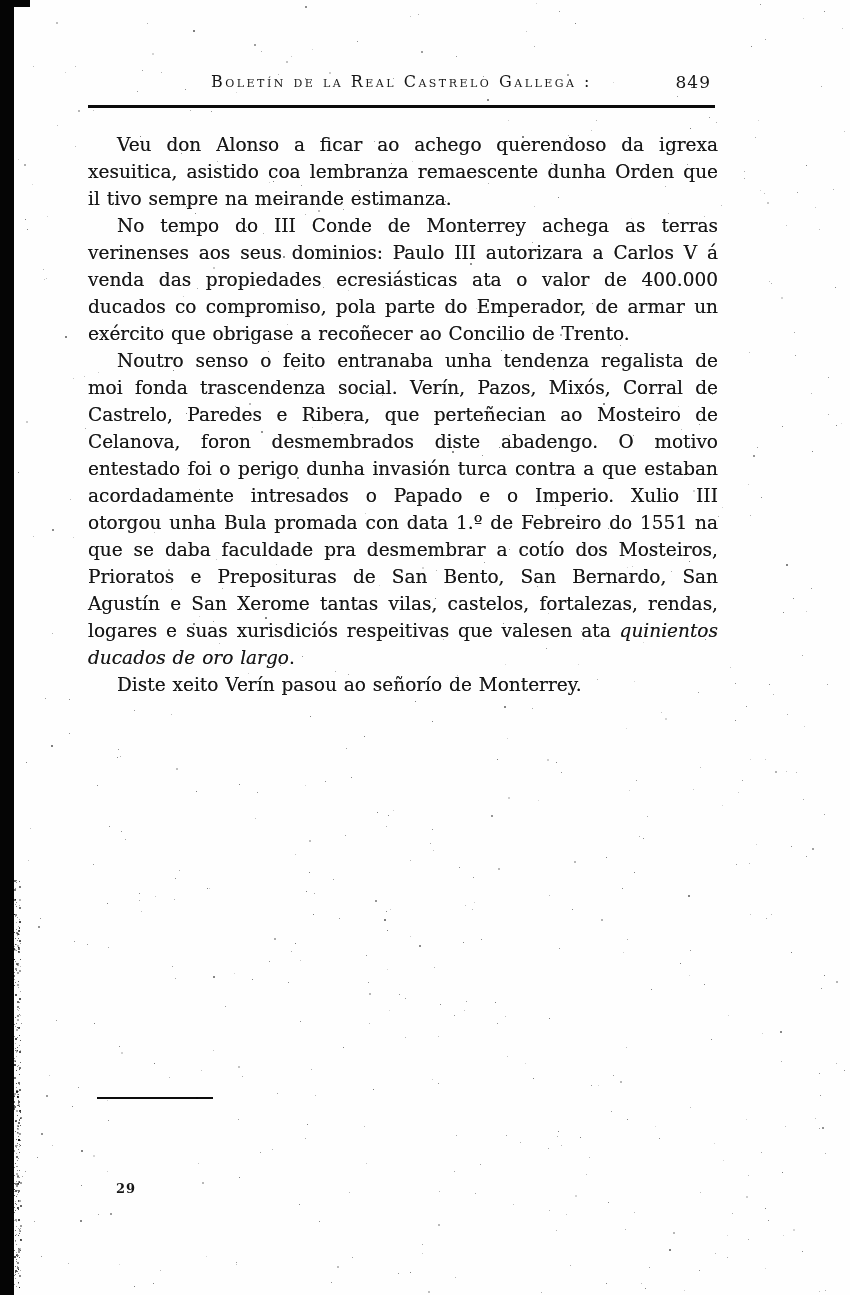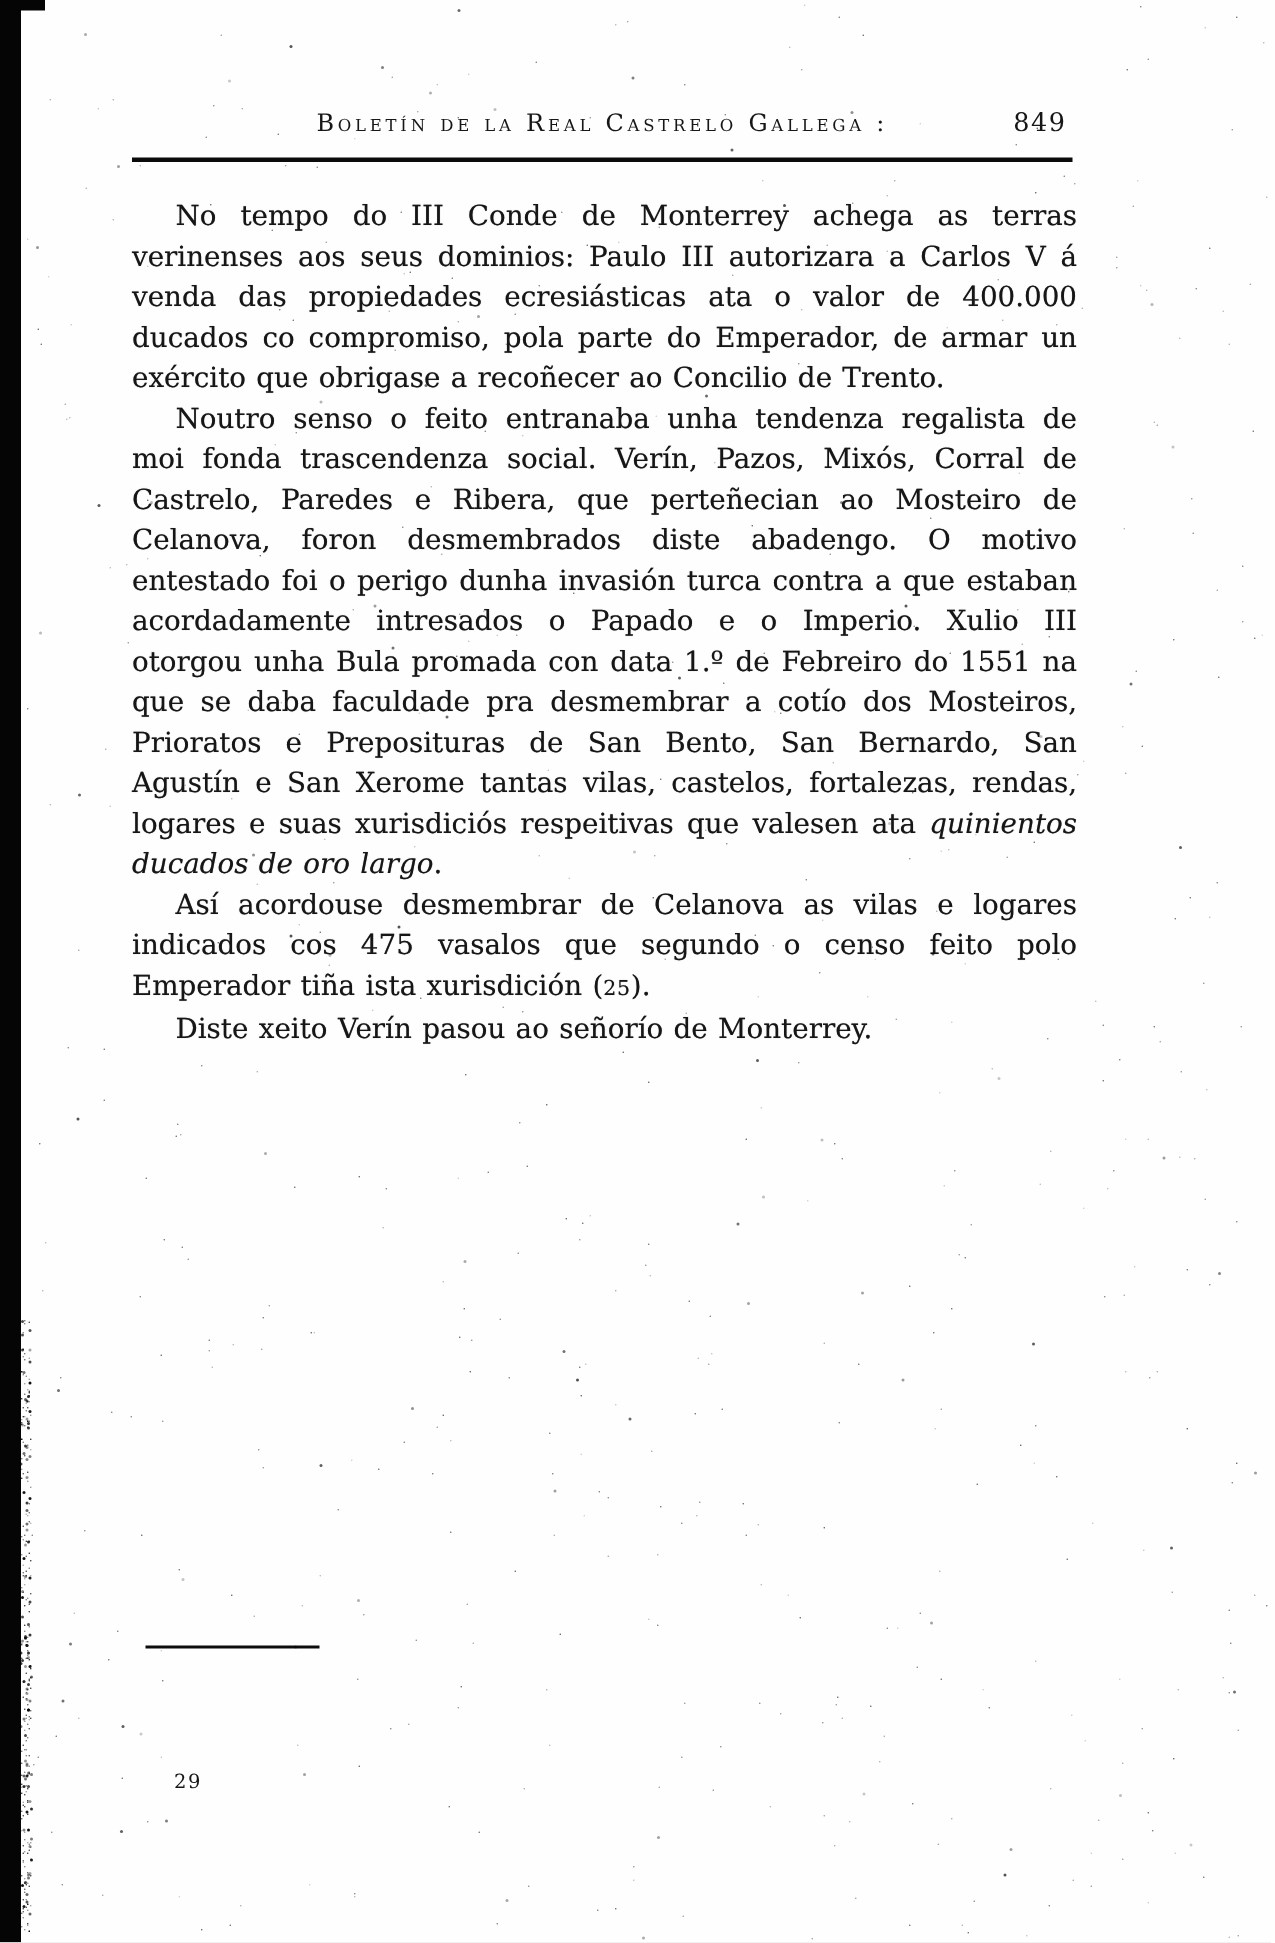--- a/index.html
+++ b/index.html
@@ -65,39 +65,39 @@
   }
   .footnote{
     position:absolute;left:88px;top:1103px;width:652px;
     font-size:15.5px;line-height:21.5px;
     text-align:justify;text-indent:28px;
     text-shadow:0 0 0.4px rgba(0,0,0,.5);
   }
   .fn-marker{font-size:0.85em;letter-spacing:1px;margin-right:8px;}
   .signature{
     position:absolute;left:116px;top:1181px;
-    font-size:13px;font-weight:normal;letter-spacing:1px;
+    font-size:13px;font-weight:bold;letter-spacing:1px;
   }
 </style>
 </head>
 <body>
 
 <div class="page">
   <div class="binding-strip"></div>
 
   <div class="running-head">
     <span>Boletín de la Real Castrelo Gallega :</span>
     <span class="pagenum">849</span>
   </div>
   <div class="head-rule"></div>
 
   <div class="text-block" id="body-block">
+      <p class="indent"><span>Veu don Alonso a ficar ao achego querendoso da igrexa xesuitica, asistido coa lembranza remaescente dunha Orden que il tivo sempre na meirande estimanza.</span></p>
       <p class="indent"><span>No tempo do III Conde de Monterrey achega as terras verinenses aos seus dominios: Paulo III autorizara a Carlos V á venda das propiedades ecresiásticas ata o valor de 400.000 ducados co compromiso, pola parte do Emperador, de armar un exército que obrigase a recoñecer ao Concilio de Trento.</span></p>
       <p class="indent"><span>Noutro senso o feito entranaba unha tendenza regalista de moi fonda trascendenza social. Verín, Pazos, Mixós, Corral de Castrelo, Paredes e Ribera, que perteñecian ao Mosteiro de Celanova, foron desmembrados diste abadengo. O motivo entestado foi o perigo dunha invasión turca contra a que estaban acordadamente intresados o Papado e o Imperio. Xulio III otorgou unha Bula promada con data 1.º de Febreiro do 1551 na que se daba faculdade pra desmembrar a cotío dos Mosteiros, Prioratos e Preposituras de San Bento, San Bernardo, San Agustín e San Xerome tantas vilas, castelos, fortalezas, rendas, logares e suas xurisdiciós respeitivas que valesen ata </span><span class="seg-italic">quinientos ducados de oro largo</span><span>.</span></p>
-      <p class="indent"><span>Así acordouse desmembrar de Celanova as vilas e logares indicados cos 475 vasalos que segundo o censo feito polo Emperador tiña ista xurisdición (</span><span class="seg-small">25</span><span>).</span></p>
       <p class="indent"><span>Diste xeito Verín pasou ao señorío de Monterrey.</span></p>
     </div>
 
 
 
   <div class="footnote-rule"></div>
 
   <div class="signature">29</div>
 
   <div class="noise" id="noise">

